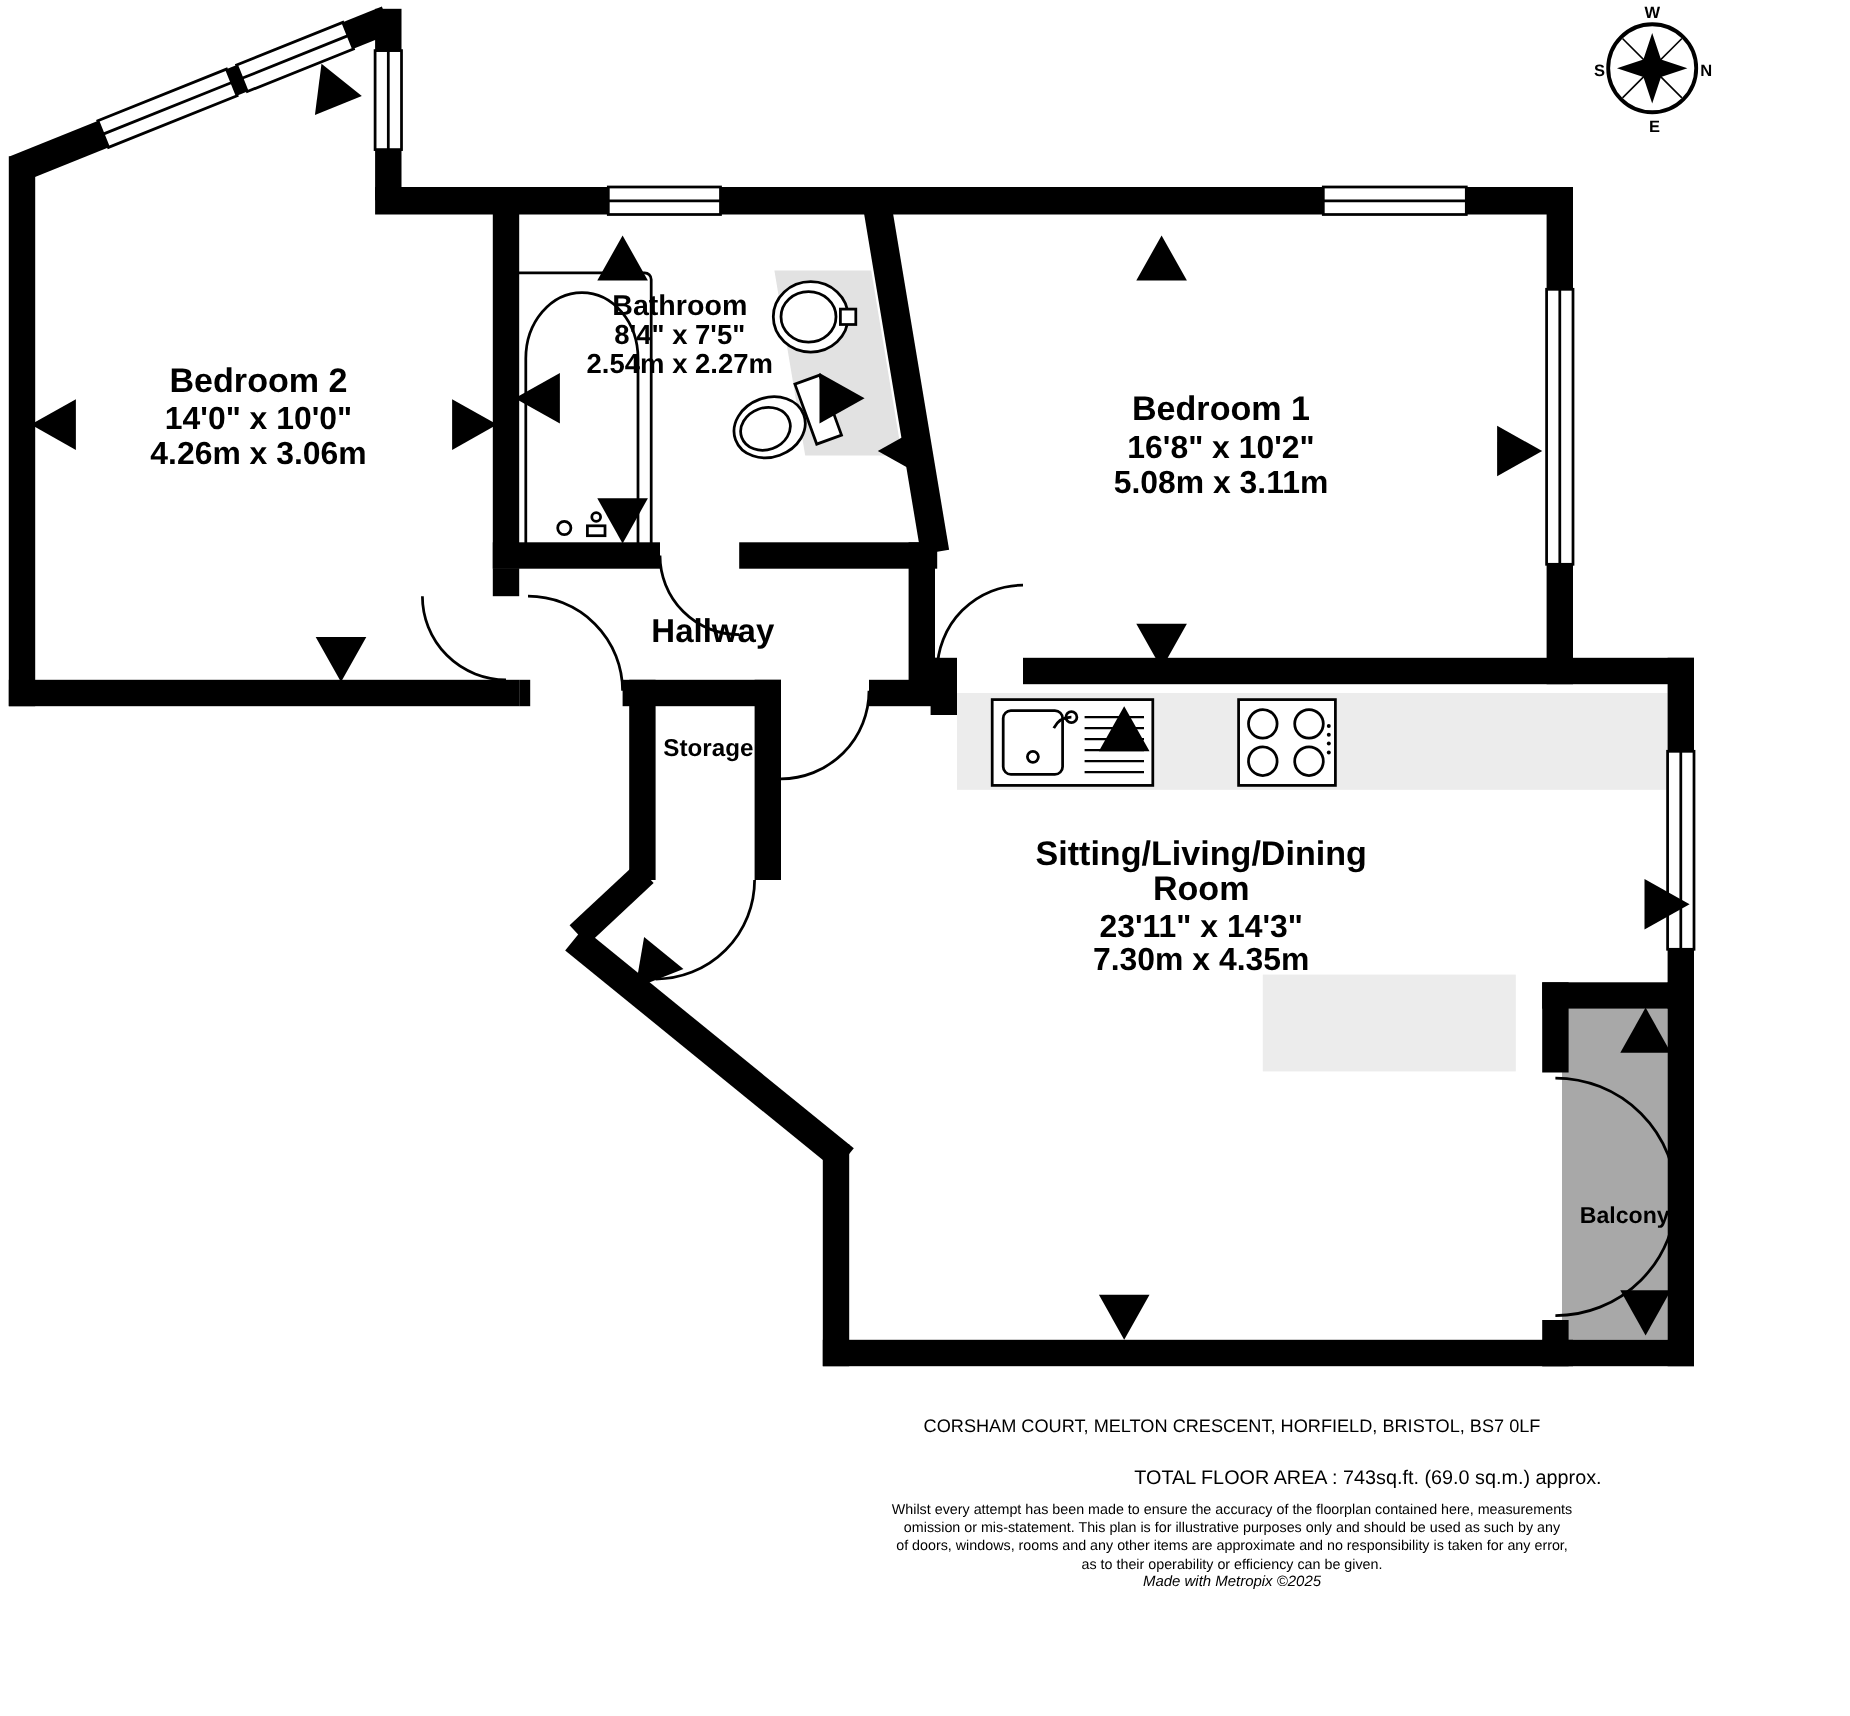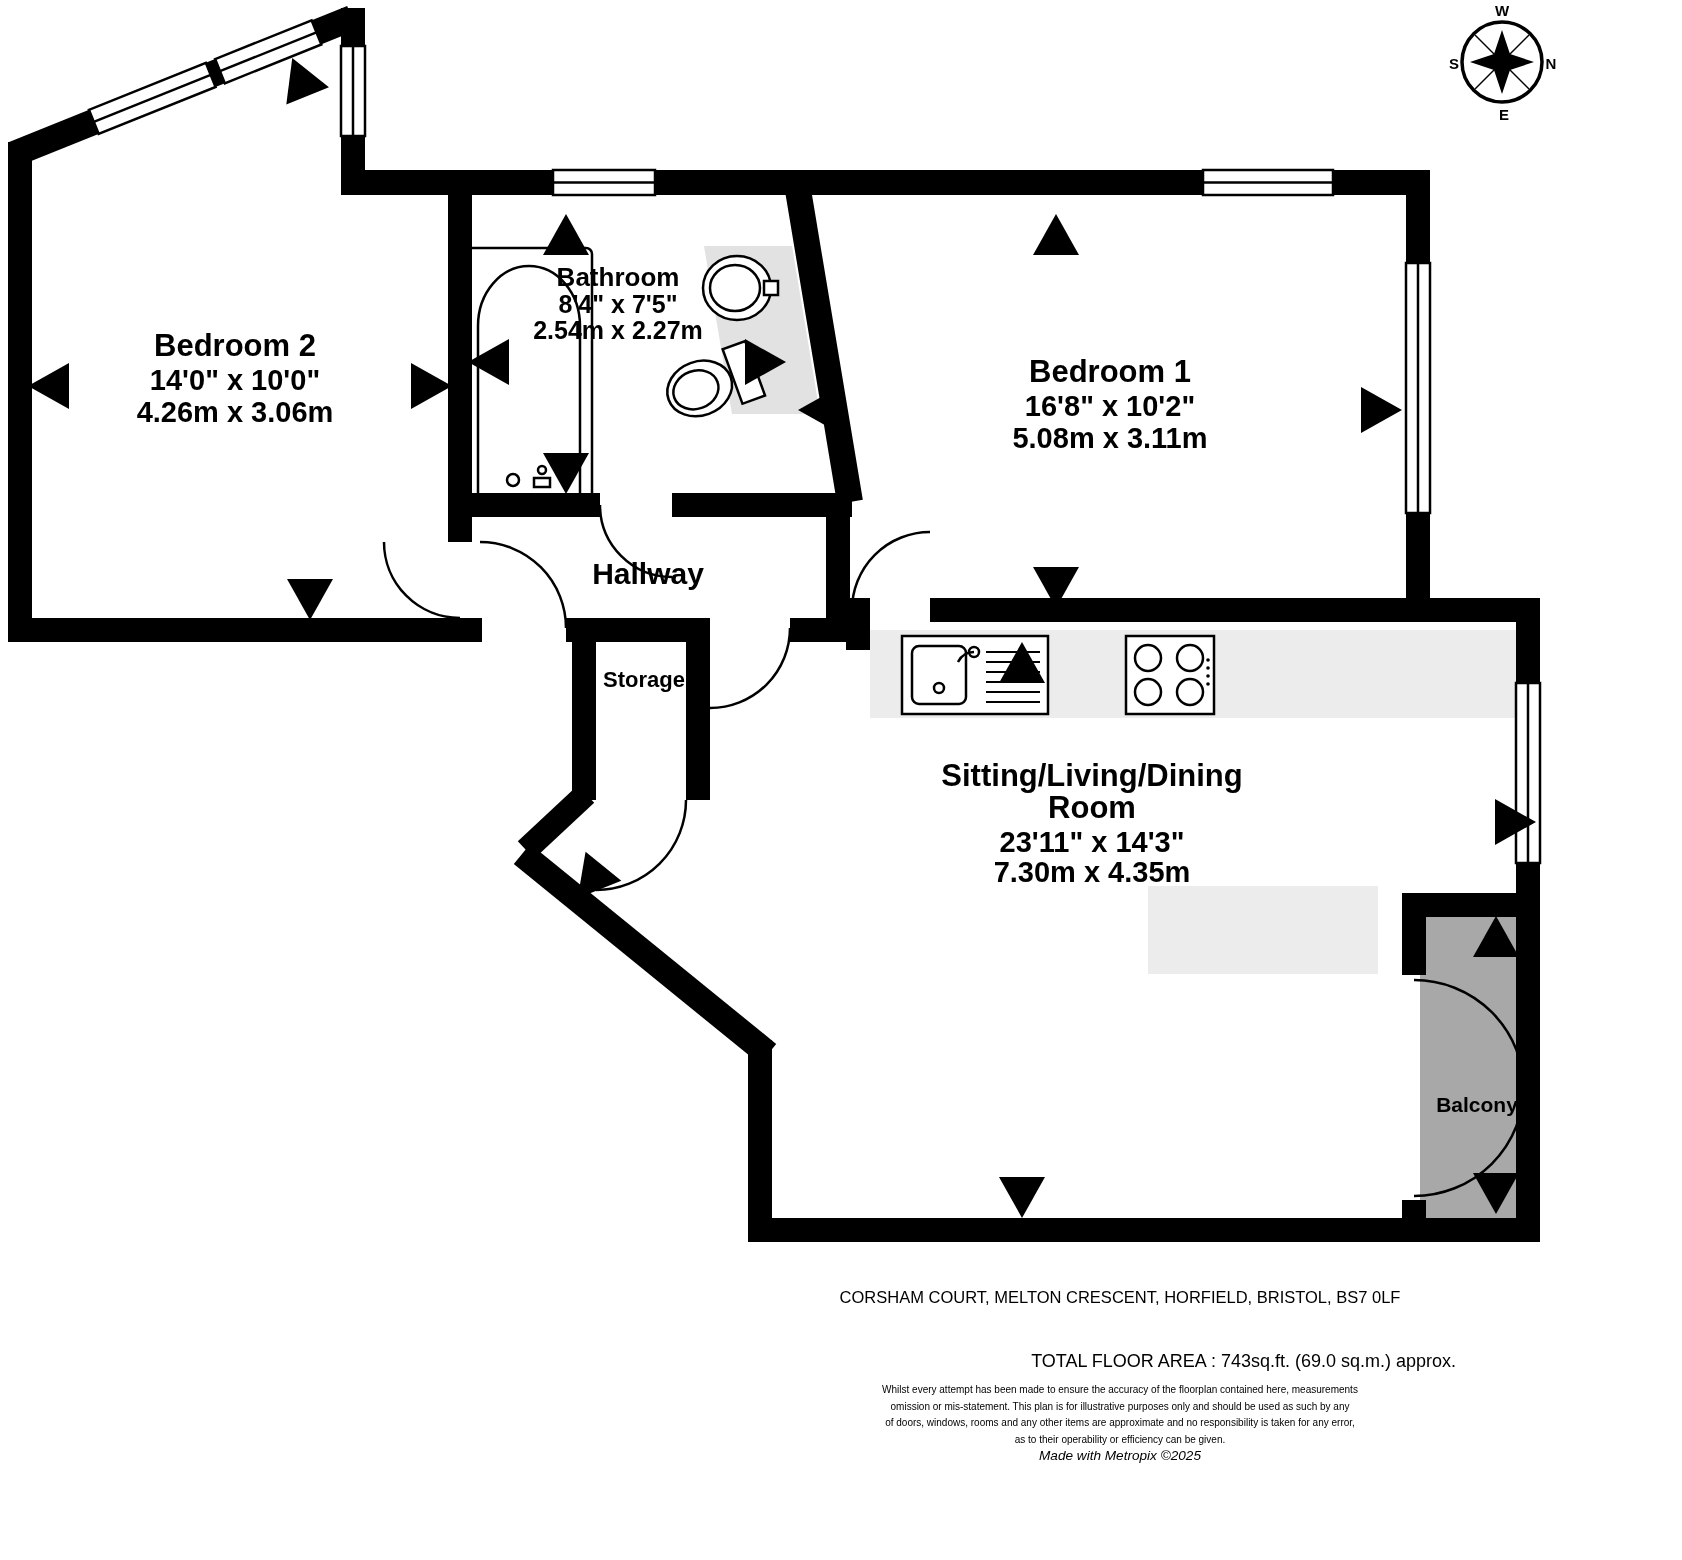--- a/index.html
+++ b/index.html
@@ -2,23 +2,23 @@
 <html><head>
 <meta charset="utf-8">
 <style>
   html,body{margin:0;padding:0;background:#fff;}
   #stage{position:relative;width:1682px;height:1560px;background:#ffffff;overflow:hidden;
          font-family:"Liberation Sans",sans-serif;}
   #plan-svg{position:absolute;left:0;top:0;}
   .room-label{font-family:"Liberation Sans",sans-serif;font-weight:bold;fill:#000;text-anchor:middle;}
   .compass-letter{font-family:"Liberation Sans",sans-serif;font-weight:bold;fill:#000;text-anchor:middle;font-size:15px;}
   .footer{position:absolute;left:784px;top:1288px;width:672px;text-align:center;color:#000;}
-  .footer .addr{font-size:16.5px;margin-bottom:44px;}
+  .footer .addr{font-size:16.5px;margin-bottom:26px;}
   .footer .area{font-size:18px;margin-bottom:10px;text-align:right;}
-  .footer .disc div{font-size:10px;line-height:16.6px;}
+  .footer .disc div{font-size:13px;line-height:16.6px;}
   .footer .credit{font-size:13.6px;line-height:16.6px;font-style:italic;}
 </style>
 </head>
 <body>
 
 <div id="stage">
 
 <svg id="plan-svg" width="1682" height="1560" viewBox="0 0 1682 1560" xmlns="http://www.w3.org/2000/svg">
 
   <g>

